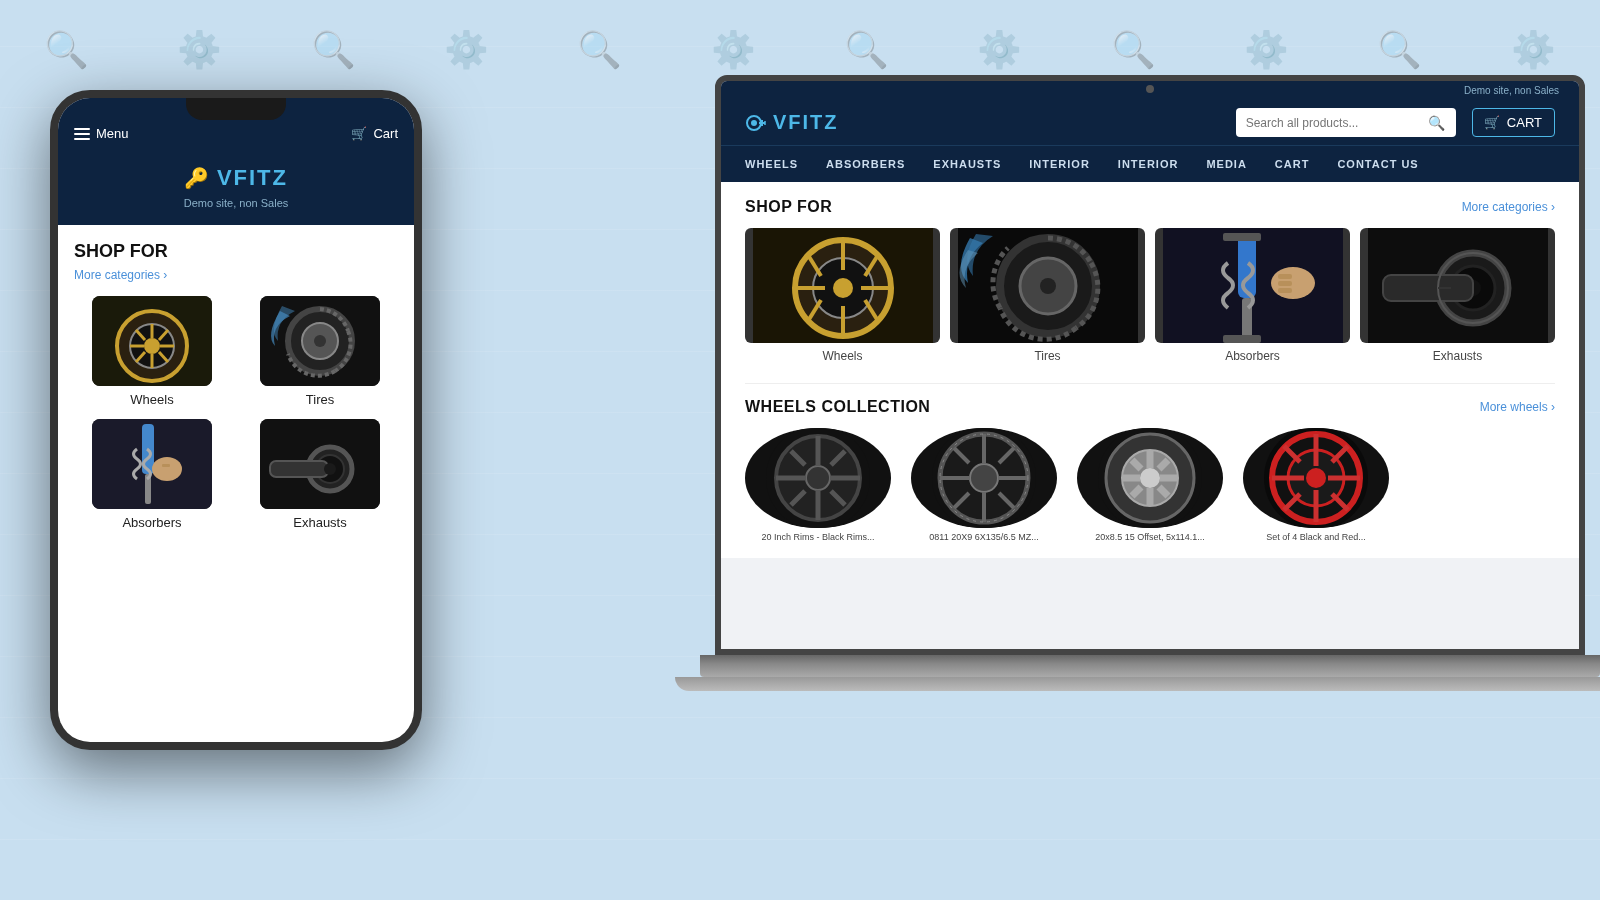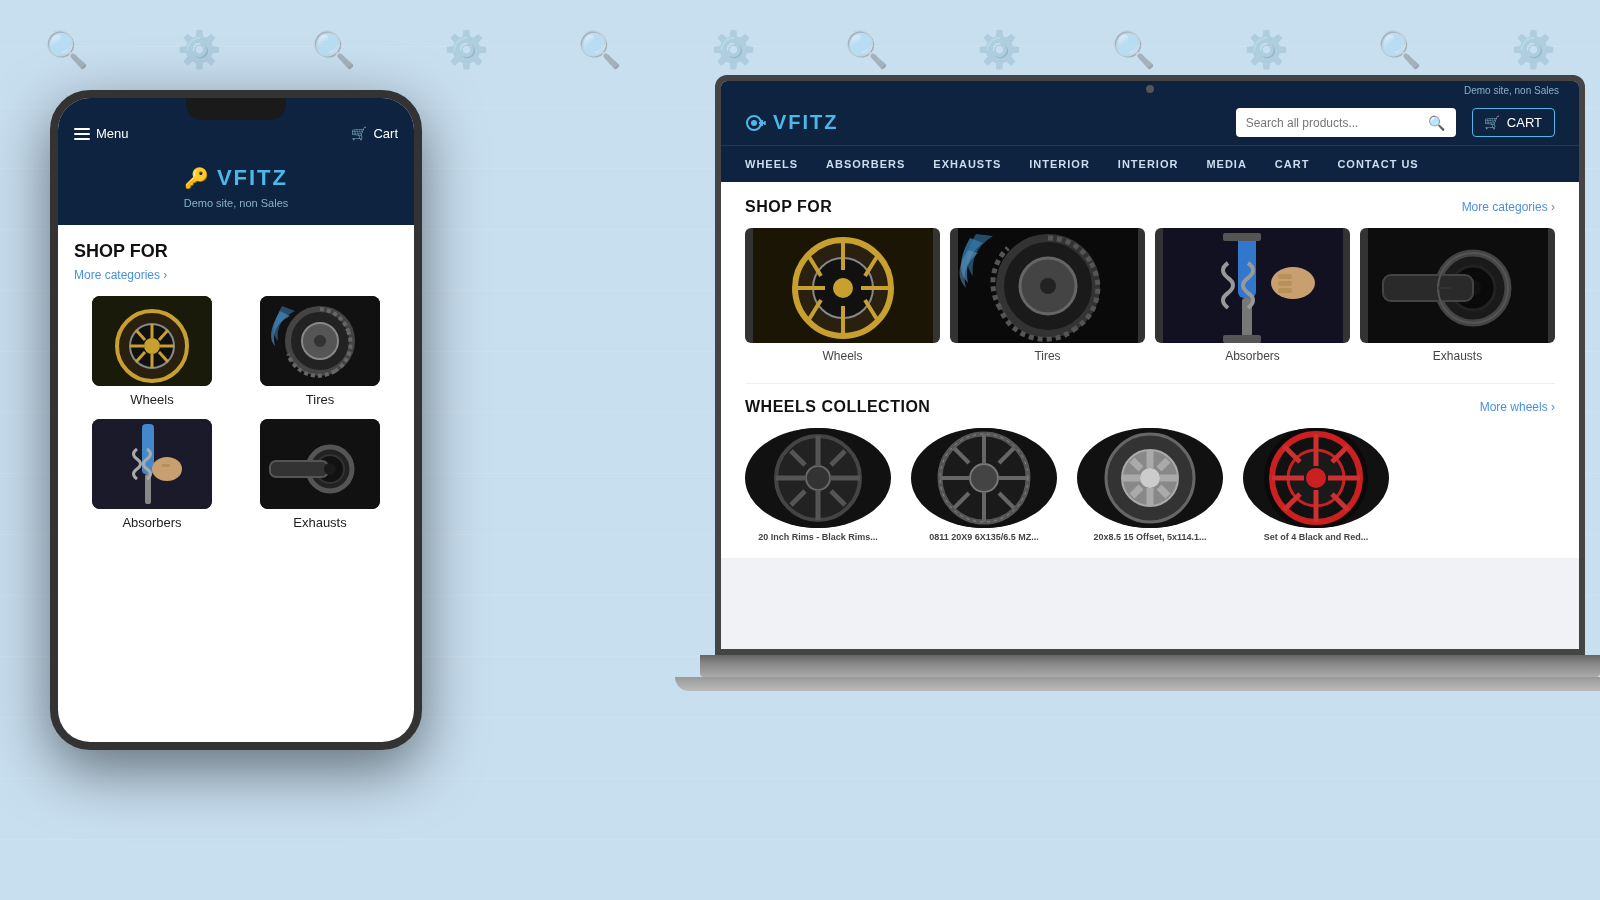--- a/index.html
+++ b/index.html
@@ -340,21 +340,20 @@
       margin-top: 6px;
       font-size: 12px;
       color: #444;
     }
 
     
     .wheels-grid {
       display: grid;
       grid-template-columns: repeat(5, 1fr);
       gap: 20px;
-      font-weight: bold;
     }
     .wheel-item {
       display: flex;
       flex-direction: column;
       align-items: center;
     }
     .wheel-img {
       width: 100%;
       height: 100px;
       border-radius: 50%;

